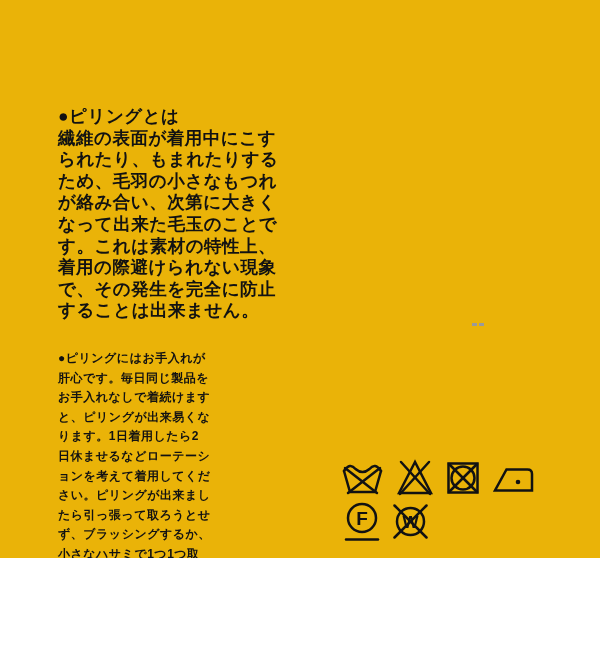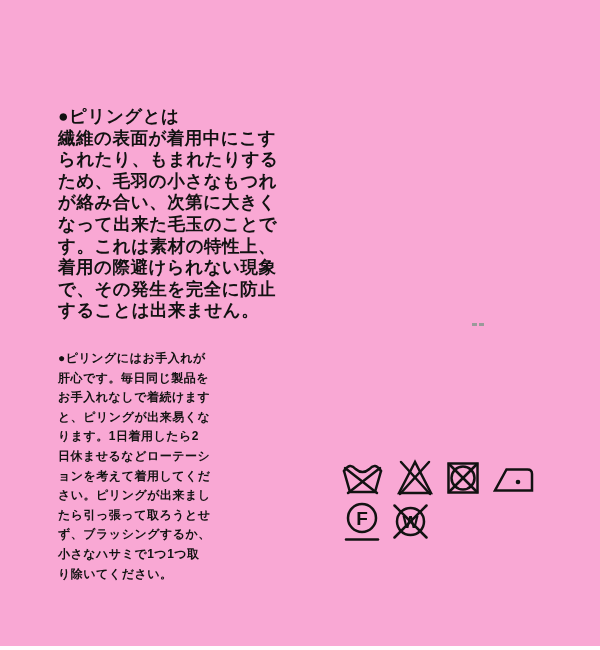--- a/index.html
+++ b/index.html
@@ -1,20 +1,20 @@
 <!DOCTYPE html>
 <html lang="ja"><head>
 <meta charset="utf-8">
 <style>
   html, body { margin: 0; padding: 0; background: #ffffff; }
   .page {
     position: relative;
     width: 600px;
-    height: 646px;
-    background: #f9a8d4;
+    height: 558px;
+    background: #eab308;
     overflow: hidden;
     font-family: "Liberation Sans", "DejaVu Sans", sans-serif;
     color: #121212;
   }
   .jp-block {
     position: absolute;
     font-weight: 700;
     white-space: pre-line;
     letter-spacing: 0.5px;
     color: #121212;

